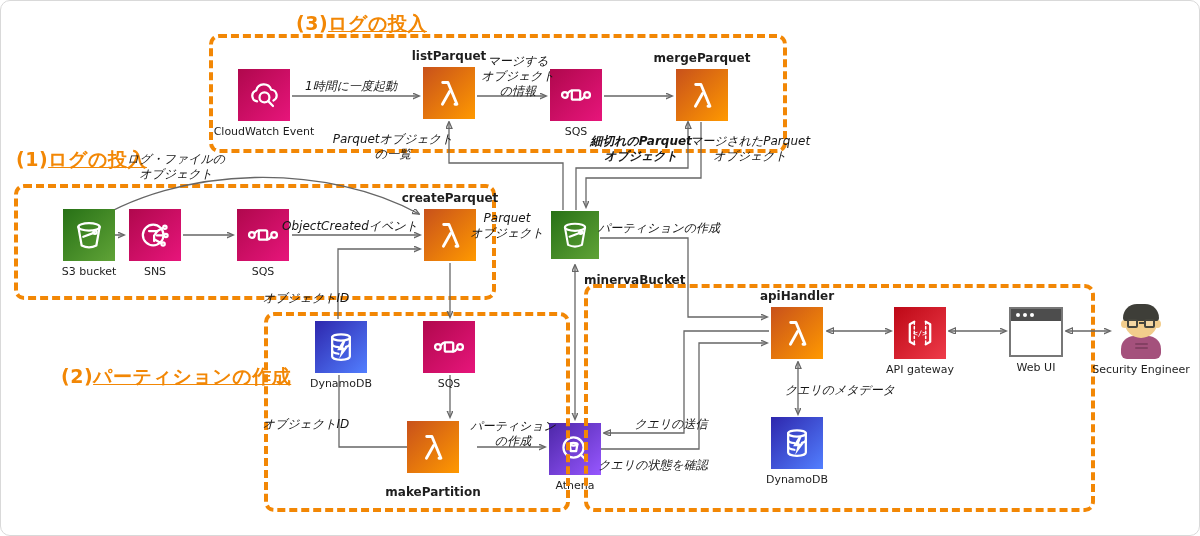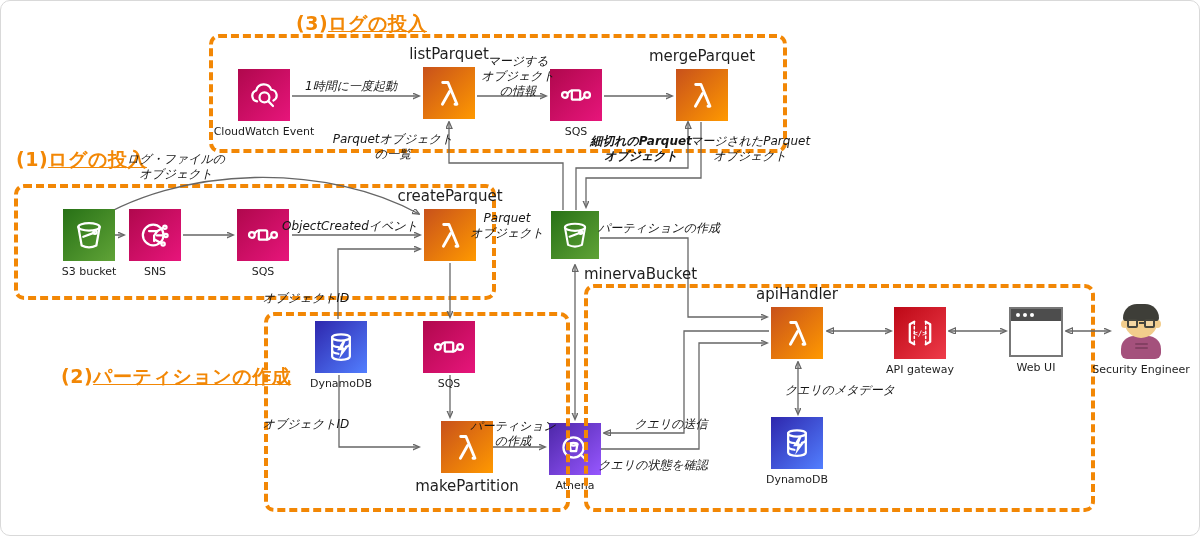--- a/index.html
+++ b/index.html
@@ -20,21 +20,21 @@
   .icon svg{stroke:#fff;fill:none;stroke-width:1.5;stroke-linecap:round;stroke-linejoin:round;}
   .g-orange{background:linear-gradient(135deg,#C8511B,#FF9900);}
   .g-pink{background:linear-gradient(135deg,#B0084D,#E7157B);}
   .g-green{background:linear-gradient(135deg,#277116,#60A337);}
   .g-blue{background:linear-gradient(135deg,#2E27AD,#527FFF);}
   .g-purple{background:linear-gradient(135deg,#4D27A8,#9757FF);}
   .g-red{background:linear-gradient(135deg,#BD0816,#EE3B49);}
   .nlabel{position:absolute;font-size:11px;color:#1e1e1e;white-space:nowrap;left:50%;transform:translateX(-50%);}
   .nlabel.below{top:56px;}
   .nlabel.above{bottom:56px;}
-  .nlabel.bold{font-weight:normal;font-size:15px;}
+  .nlabel.bold{font-weight:bold;font-size:12px;margin-top:8px;}
   .nlabel.minerva{left:33px;transform:none;top:54px;}
   
   .elabel{position:absolute;font-style:italic;font-size:12px;color:#161616;text-align:center;
           white-space:pre-line;z-index:6;transform:translateX(-50%);line-height:1.25;}
   
   .webui{width:54px;height:50px;background:#fff;border:2px solid #777;box-sizing:border-box;}
   .webui-bar{height:12px;background:#4d4d4d;display:flex;gap:3px;align-items:center;padding-left:5px;}
   .webui-dot{width:4px;height:4px;border-radius:50%;background:#fff;}
   
   .avatar{position:relative;width:56px;height:58px;}
@@ -213,21 +213,21 @@
       <svg width="36" height="36" viewBox="0 0 24 24">
         <circle cx="4.6" cy="12" r="1.9"></circle>
           <circle cx="19.4" cy="12" r="1.9"></circle>
         <rect x="9.2" y="8.9" width="5.6" height="6.2" rx="1"></rect>
         <path d="M6.8 10.6 C7.6 9.4 8.3 9 9.2 8.9 M17.2 13.4 C16.4 14.6 15.7 15 14.8 15.1"></path>
       </svg>
     </div>
     <div class="nlabel below">SQS</div>
   </div>
 
-  <div class="node" style="left:440px;top:420px;">
+  <div class="node" style="left:406px;top:420px;">
     <div class="icon g-orange">
       <svg width="36" height="36" viewBox="0 0 24 24" style="stroke-width:1.9">
         <path d="M7.8 5 H11.3 L17.3 19.5 H16"></path>
           <path d="M12.4 11 L7.6 19.5"></path>
       </svg>
     </div>
     <div class="nlabel below bold">makePartition</div>
   </div>
 
   <div class="node under" style="left:548px;top:422px;">

